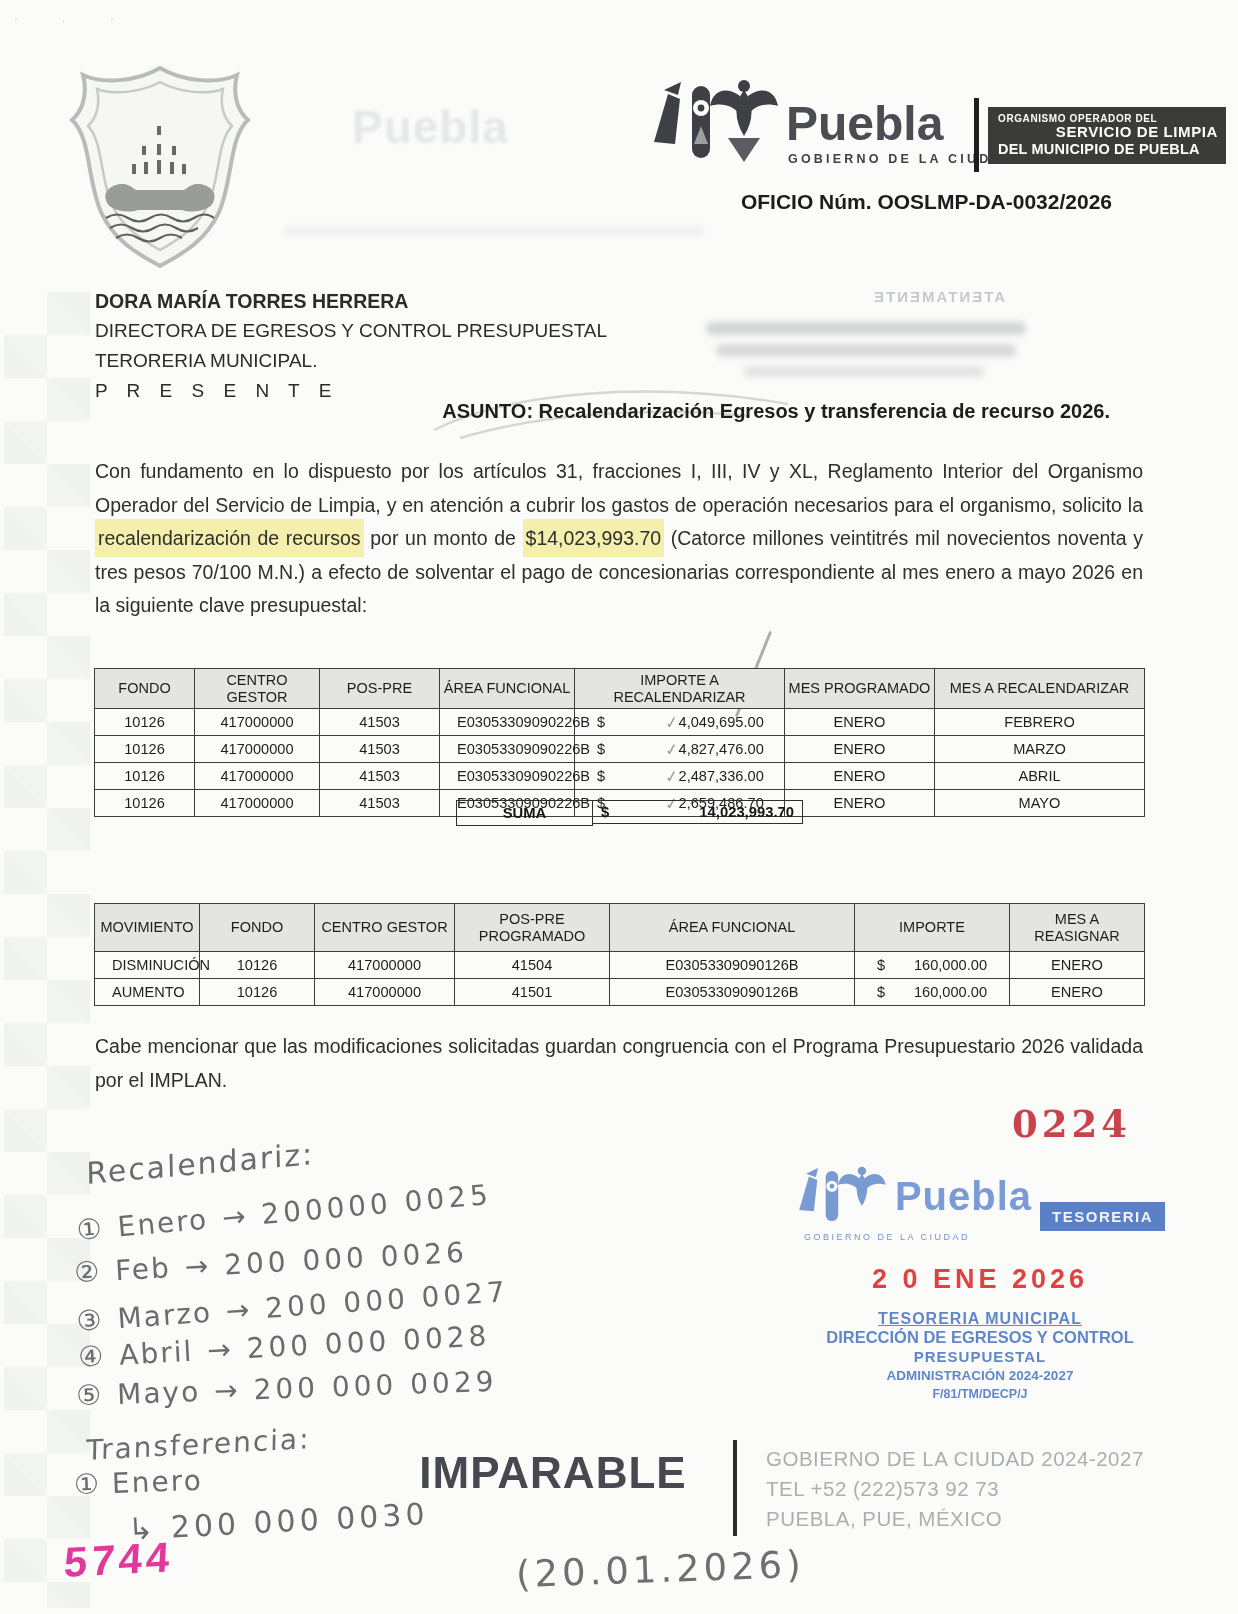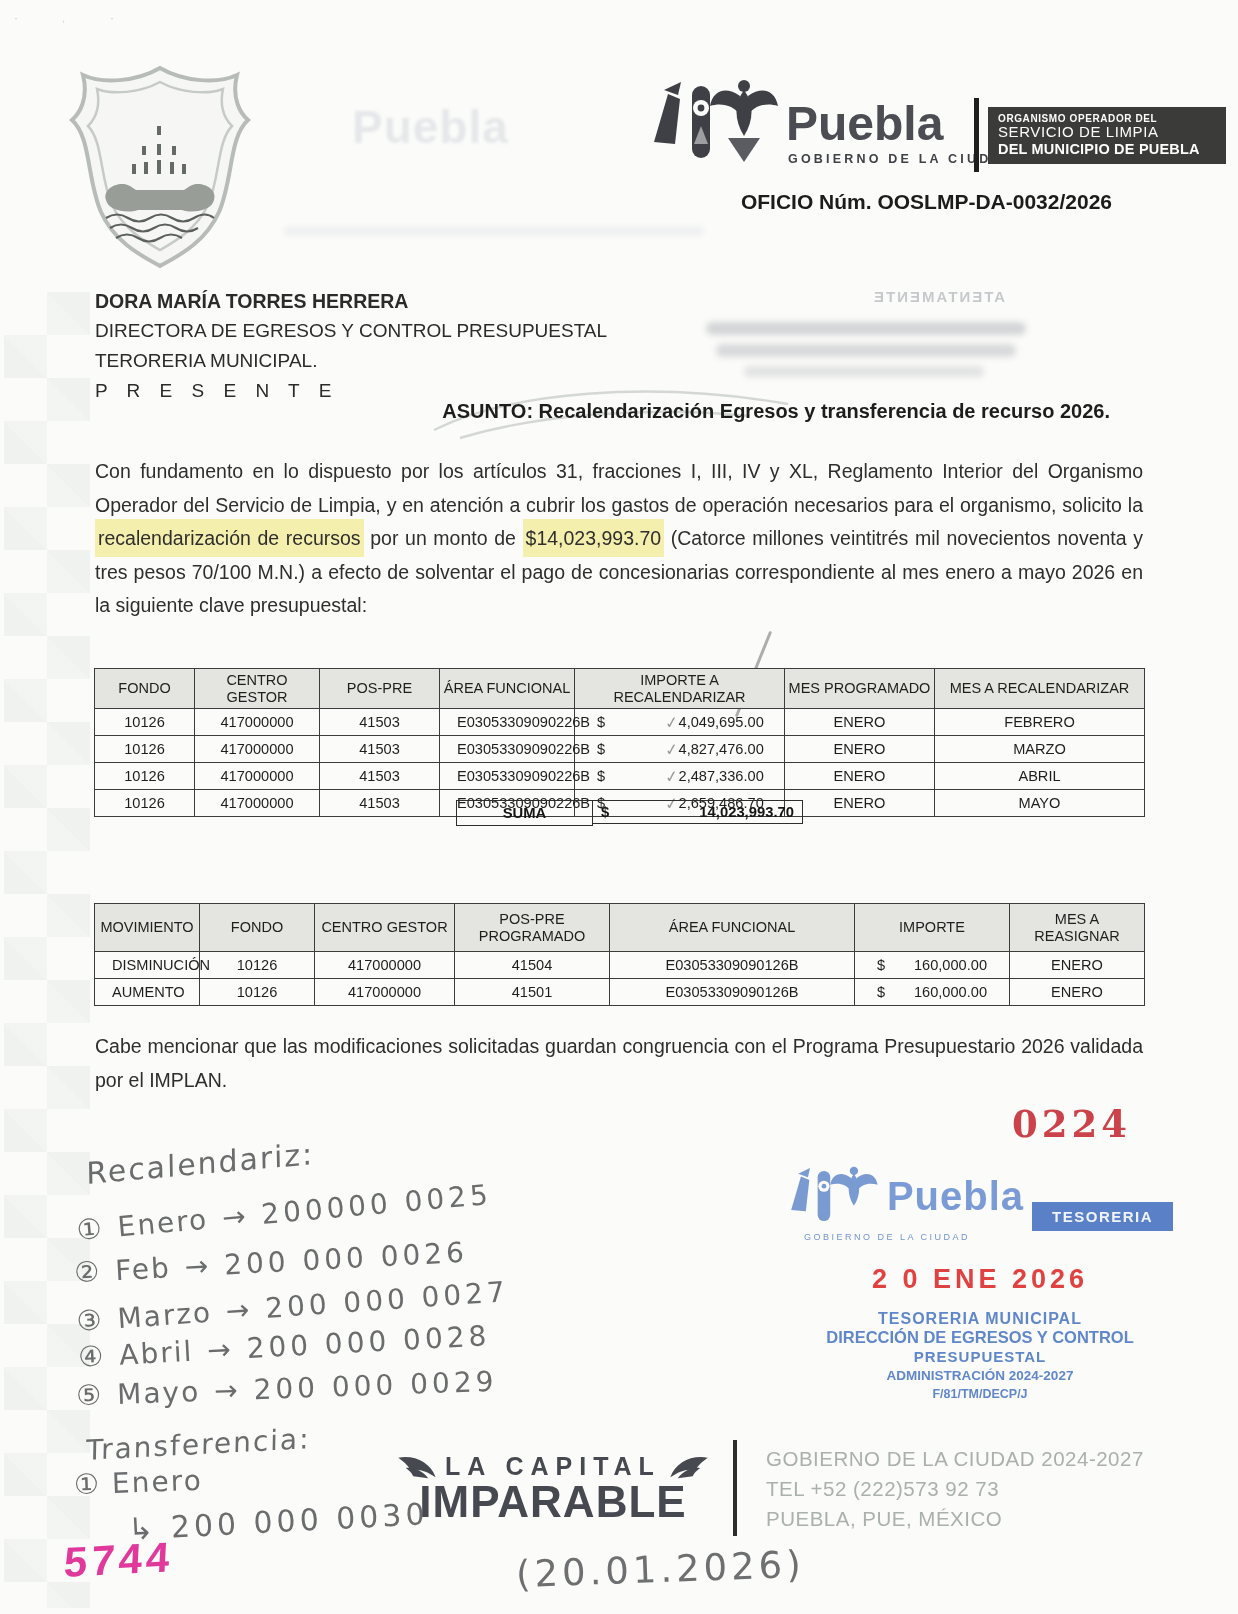--- a/index.html
+++ b/index.html
@@ -23,21 +23,21 @@
   .ghost-line{left:284px;top:226px;width:420px;height:10px;background:#8a93a8;opacity:.10;filter:blur(2.5px);border-radius:5px;}
 
   
   .crest{left:62px;top:60px;}
   .brand-icon{left:648px;top:76px;}
   .brand-word{left:786px;top:96px;font-size:48px;font-weight:bold;color:#4b4d53;letter-spacing:0px;}
   .brand-sub{left:788px;top:152px;font-size:12.5px;font-weight:bold;color:#3f4147;letter-spacing:3.2px;}
   .brand-bar{left:974px;top:98px;width:5px;height:74px;background:#1f1f1d;}
   .org-box{left:988px;top:107px;width:220px;padding:6px 8px 7px 10px;background:#3b3b39;color:#fdfdfc;line-height:1.12;}
   .org-box .l1{font-size:10px;font-weight:bold;letter-spacing:.6px;}
-  .org-box .l2{font-size:15px;font-weight:normal;letter-spacing:.6px;}
+  .org-box .l2{font-size:15px;font-weight:bold;letter-spacing:.6px;text-align:right;}
   .org-box .l3{font-size:14.5px;font-weight:bold;letter-spacing:.2px;}
   .oficio{right:126px;top:190px;font-size:21px;font-weight:bold;color:#1c1c1c;}
 
   
   .addr{left:95px;top:286px;line-height:30px;font-size:19px;color:#2b2b2b;}
   .addr .nm{font-weight:bold;font-size:19.5px;}
   .addr .pres{letter-spacing:7px;}
   .asunto{right:128px;top:400px;font-size:20px;font-weight:bold;color:#1d1d1d;}
 
   
@@ -84,26 +84,26 @@
   .folio-pink{left:64px;top:1536px;font-size:42px;font-weight:bold;color:#e0399b;letter-spacing:4px;
               transform:rotate(-3deg) skewX(-6deg);}
   .date-note{left:516px;top:1548px;font-size:37px;color:#6e6f71;letter-spacing:4px;transform:rotate(-2deg);}
 
   
   .stamp{left:768px;top:1156px;width:424px;text-align:center;}
   .stamp *{color:#4f7bc4;}
   .stamp-row{display:flex;align-items:center;justify-content:center;gap:8px;filter:blur(.4px);}
   .stamp-brand{font-size:40px;font-weight:bold;color:#5b84cc;opacity:.8;letter-spacing:1px;}
   .stamp-box{background:#3e6cc0;color:#eef2fb;font-size:15px;font-weight:bold;letter-spacing:1.5px;
-             padding:6px 20px;opacity:.85;margin-top:41px;}
+             padding:6px 12px;opacity:.85;margin-top:41px;}
   .stamp-brand-sub{font-size:9px;letter-spacing:2.5px;opacity:.8;margin-top:-4px;margin-left:36px;text-align:left;}
   .stamp-date{margin-top:22px;font-size:27px;font-weight:bold;color:#e04242 !important;letter-spacing:4px;
               filter:blur(.3px);}
   .stamp-lines{margin-top:14px;line-height:19px;font-weight:bold;filter:blur(.3px);opacity:.9;}
-  .stamp-lines .sl1{font-size:16px;letter-spacing:1px;}
+  .stamp-lines .sl1{font-size:16px;letter-spacing:1px;text-decoration:underline;}
   .stamp-lines .sl2{font-size:16.5px;}
   .stamp-lines .sl3{font-size:15px;letter-spacing:1px;}
   .stamp-lines .sl4{font-size:13.5px;}
   .stamp-lines .sl5{font-size:12.5px;}
 
   
   .capital{left:386px;top:1452px;width:334px;text-align:center;color:#46494f;}
   .cap-row{display:flex;align-items:center;justify-content:center;gap:6px;}
   .cap-l1{font-size:25px;font-weight:bold;letter-spacing:7px;}
   .cap-l2{font-size:44px;font-weight:bold;letter-spacing:1px;margin-top:-4px;}
@@ -405,31 +405,20 @@
     <span>①</span>
     <span>Enero</span>
   </div>
   <div class="abs hw hw-trans-val">
     <span>↳</span>
     <span>200 000 0030</span>
   </div>
   <div class="abs folio-pink">5744</div>
 
   <div class="abs capital">
-    <div class="cap-row">
-      <svg width="44" height="28" viewBox="0 0 44 30" style="transform:scaleX(-1);">
-        <path d="M2 26 C8 10 24 2 42 5 C34 11 31 14 29 19 C22 16 12 19 2 26 Z" fill="#46494f"></path>
-        <path d="M10 27 C16 19 25 15 34 16 C29 20 27 22 26 25 Z" fill="#46494f"></path>
-      </svg>
-      <span class="cap-l1">LA CAPITAL</span>
-      <svg width="44" height="28" viewBox="0 0 44 30">
-        <path d="M2 26 C8 10 24 2 42 5 C34 11 31 14 29 19 C22 16 12 19 2 26 Z" fill="#46494f"></path>
-        <path d="M10 27 C16 19 25 15 34 16 C29 20 27 22 26 25 Z" fill="#46494f"></path>
-      </svg>
-    </div>
     <div class="cap-l2">IMPARABLE</div>
   </div>
 
   <div class="abs v-divider"></div>
 
   <div class="abs contact">
     <div>GOBIERNO DE LA CIUDAD 2024-2027</div>
     <div>TEL +52 (222)573 92 73</div>
     <div>PUEBLA, PUE, MÉXICO</div>
   </div>

